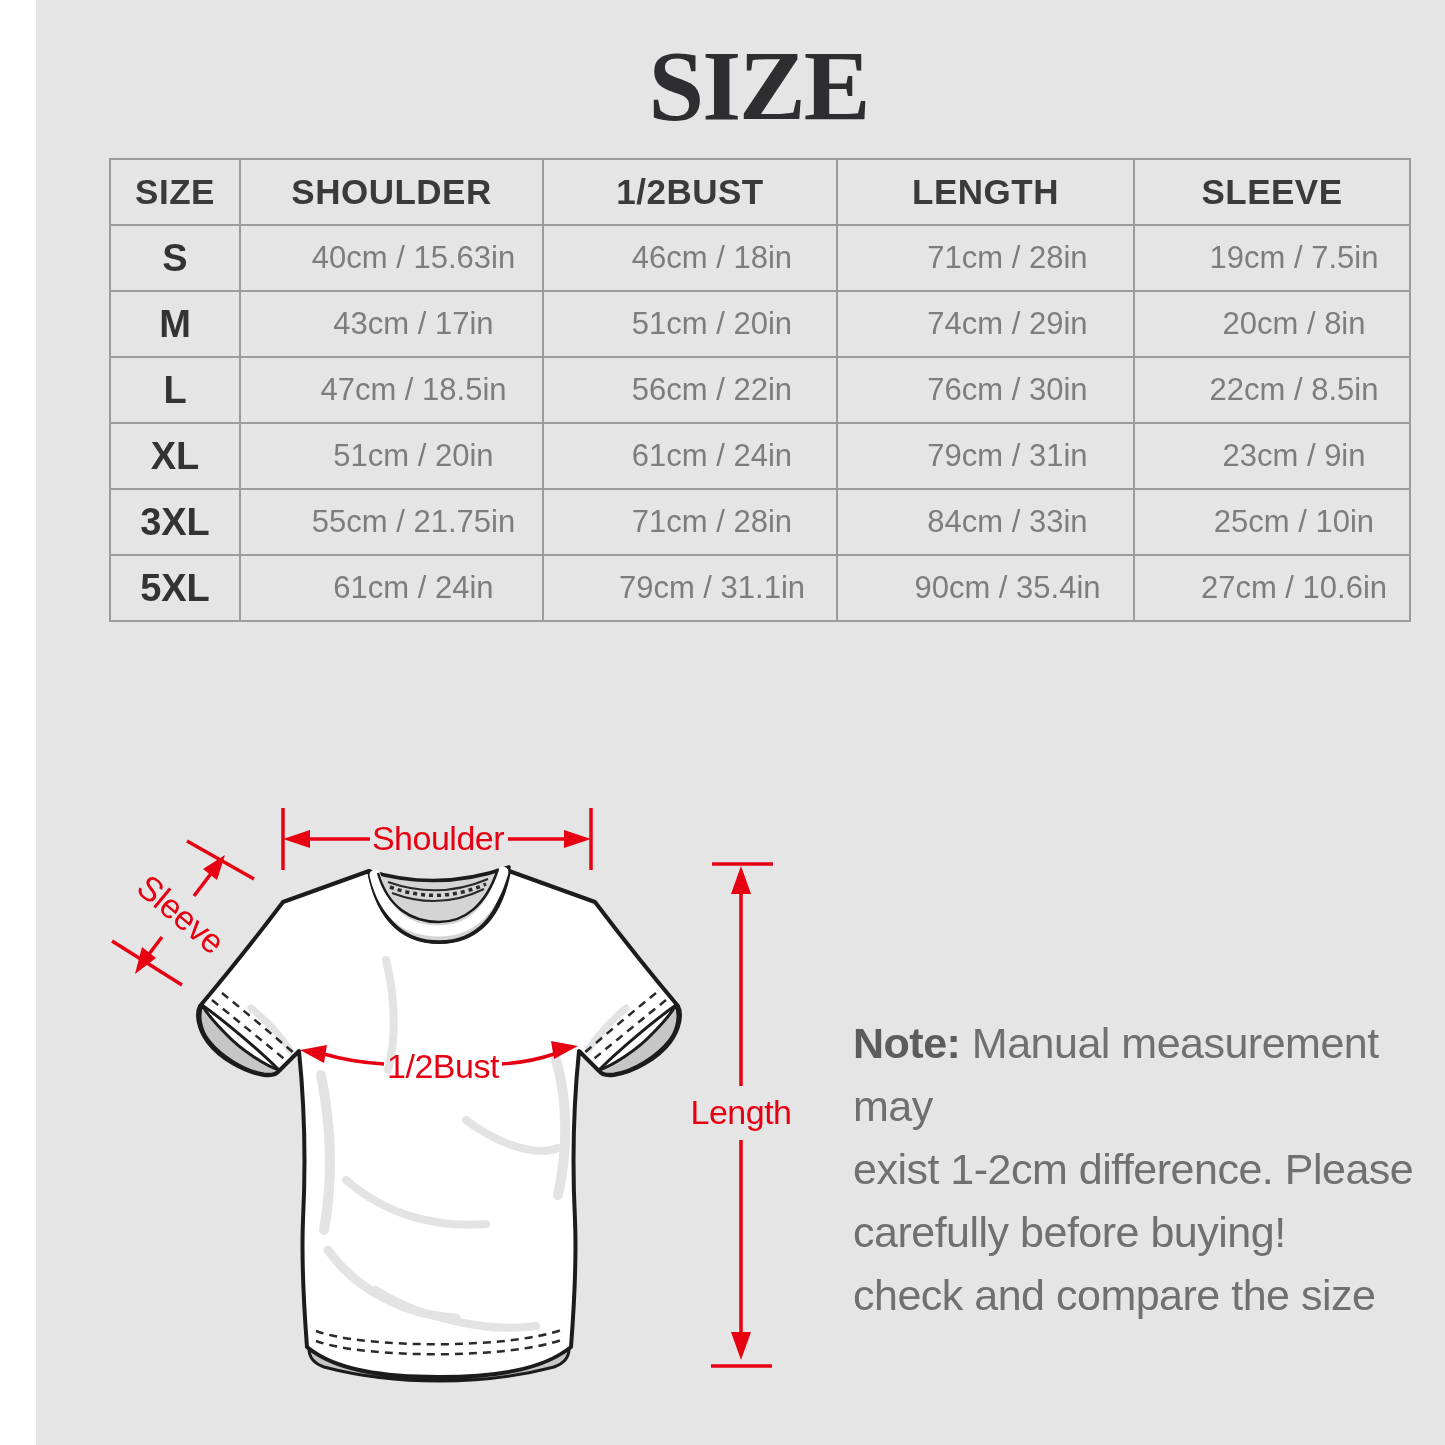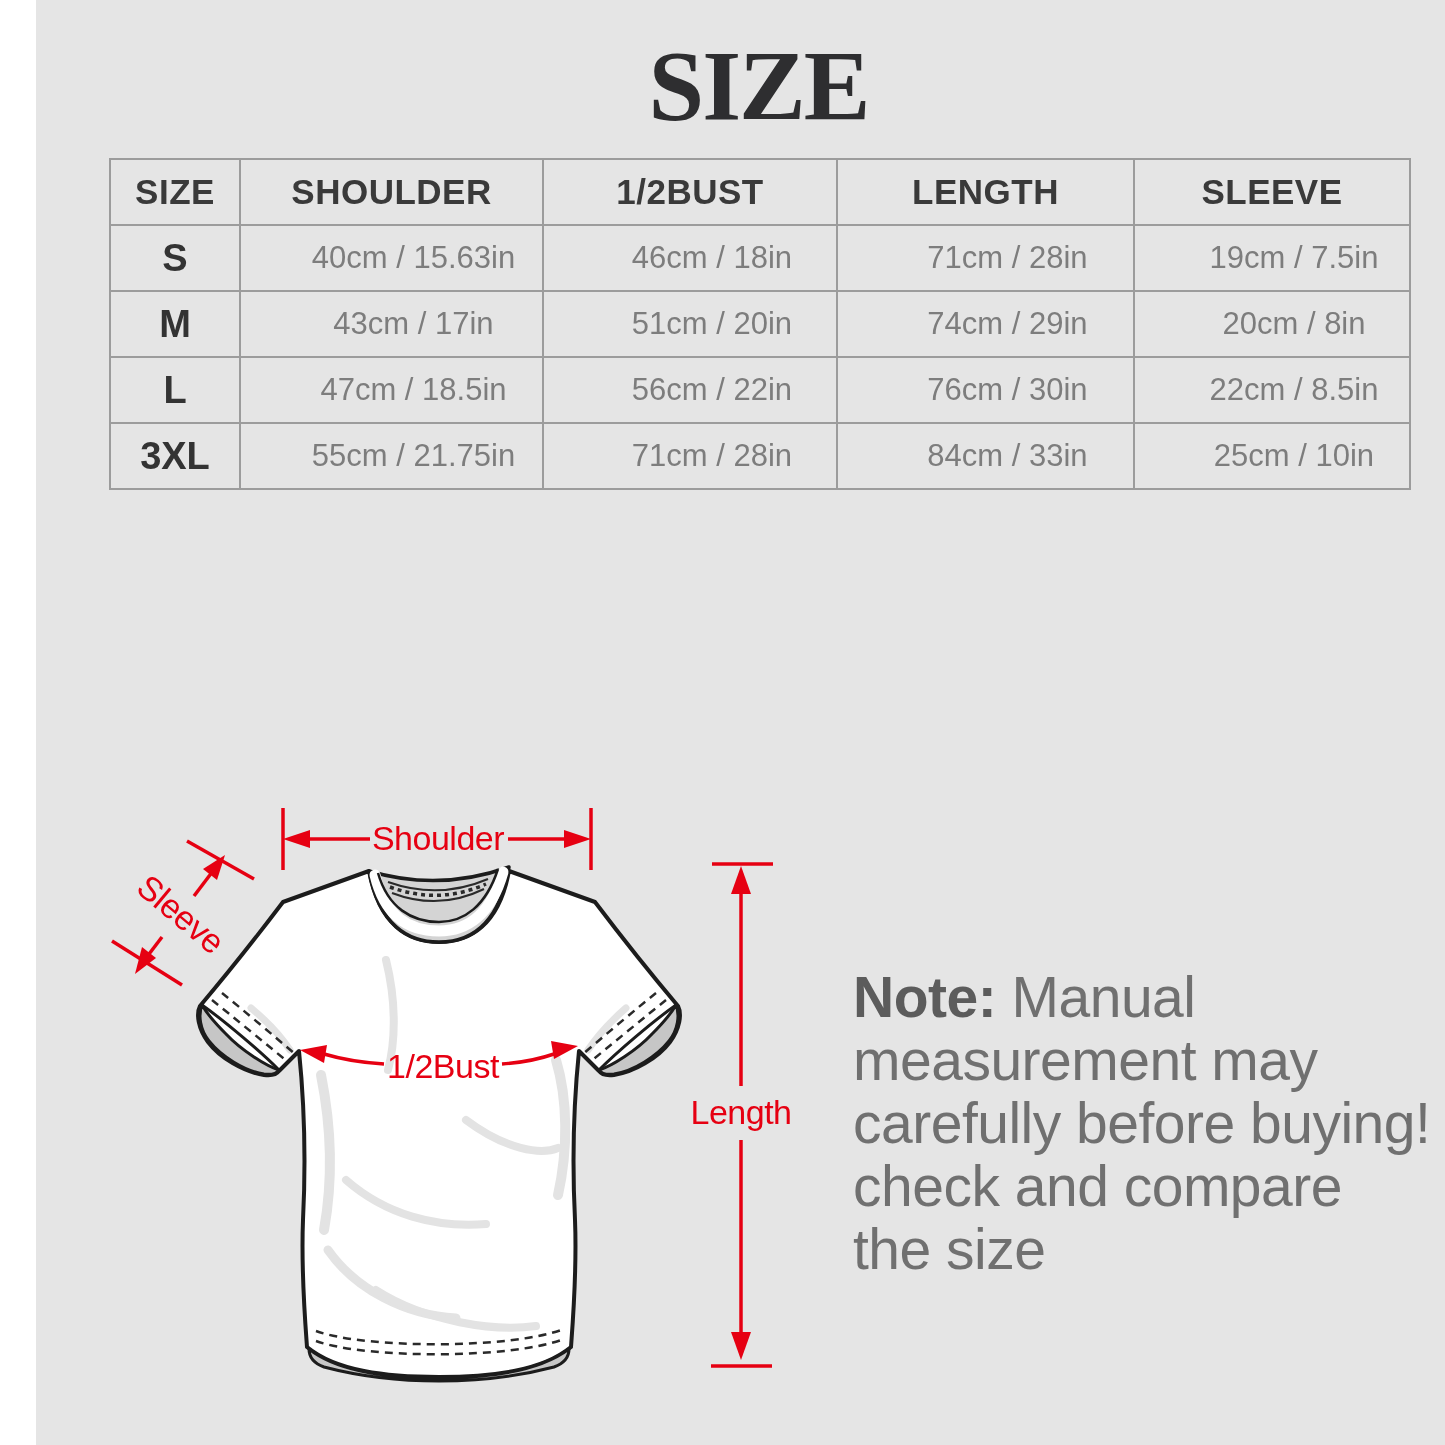--- a/index.html
+++ b/index.html
@@ -35,22 +35,22 @@
   .size-table td.size-label{
     font-size:38px;font-weight:bold;color:#333333;
   }
   .size-table td.val{
     font-size:31px;font-weight:normal;color:#7d7d7d;padding-left:44px;
   }
 
   .diagram-svg{position:absolute;left:0;top:0;width:1445px;height:1445px;}
 
   .note{
-    position:absolute;left:817px;top:966px;width:580px;
-    font-size:57px;line-height:63px;letter-spacing:-0.5px;
+    position:absolute;left:817px;top:1012px;width:580px;
+    font-size:43px;line-height:63px;letter-spacing:-0.5px;
     color:#707070;
   }
   .note-label{font-weight:bold;color:#5c5c5c;}
 </style>
 </head>
 <body>
 
 <div class="canvas">
 
   <div class="page-title">SIZE</div>
@@ -88,25 +88,39 @@
         <td class="val">20cm / 8in</td>
       </tr>
       <tr>
         <td class="size-label">L</td>
         <td class="val">47cm / 18.5in</td>
         <td class="val">56cm / 22in</td>
         <td class="val">76cm / 30in</td>
         <td class="val">22cm / 8.5in</td>
       </tr>
       <tr>
+        <td class="size-label">XL</td>
+        <td class="val">51cm / 20in</td>
+        <td class="val">61cm / 24in</td>
+        <td class="val">79cm / 31in</td>
+        <td class="val">23cm / 9in</td>
+      </tr>
+      <tr>
         <td class="size-label">3XL</td>
         <td class="val">55cm / 21.75in</td>
         <td class="val">71cm / 28in</td>
         <td class="val">84cm / 33in</td>
         <td class="val">25cm / 10in</td>
+      </tr>
+      <tr>
+        <td class="size-label">5XL</td>
+        <td class="val">61cm / 24in</td>
+        <td class="val">79cm / 31.1in</td>
+        <td class="val">90cm / 35.4in</td>
+        <td class="val">27cm / 10.6in</td>
       </tr>
     </tbody>
   </table>
 
   <svg class="diagram-svg" viewBox="0 0 1445 1445" xmlns="http://www.w3.org/2000/svg">
 
     <g>
 
       <path d="M 333,871
            L 247,902
@@ -226,17 +240,18 @@
         <polygon points="705,866 695,894 715,894" stroke="none"></polygon>
         <polygon points="705,1360 695,1332 715,1332" stroke="none"></polygon>
         <line x1="675" y1="1366" x2="736" y2="1366" stroke-width="3.5"></line>
         <text x="705" y="1124" text-anchor="middle" font-size="34" stroke="none" letter-spacing="-0.5">Length</text>
       </g>
     </g>
   </svg>
 
   <div class="note">
     <div class="note-line"><span class="note-label">Note:</span> <span>Manual measurement may</span></div>
+    <div class="note-line">exist 1-2cm difference. Please</div>
     <div class="note-line">carefully before buying!</div>
     <div class="note-line">check and compare the size</div>
   </div>
 
 </div>
 
 </body></html>

